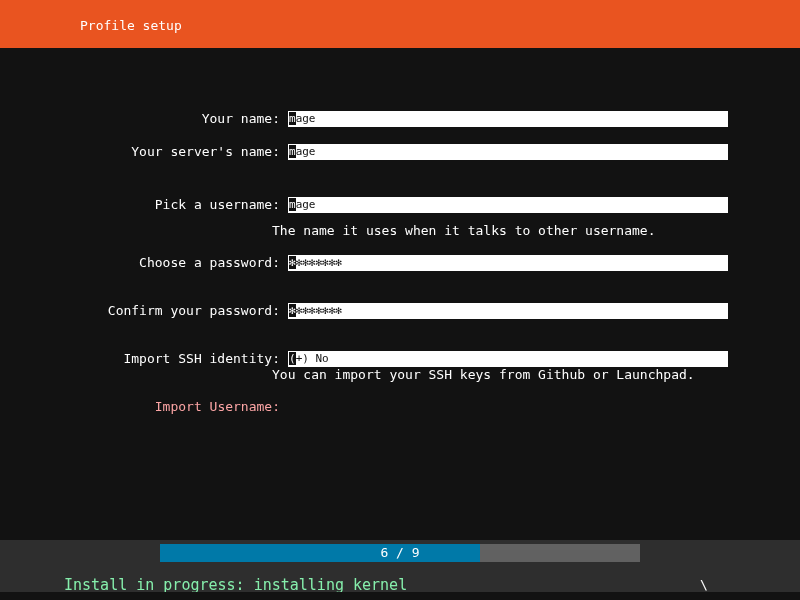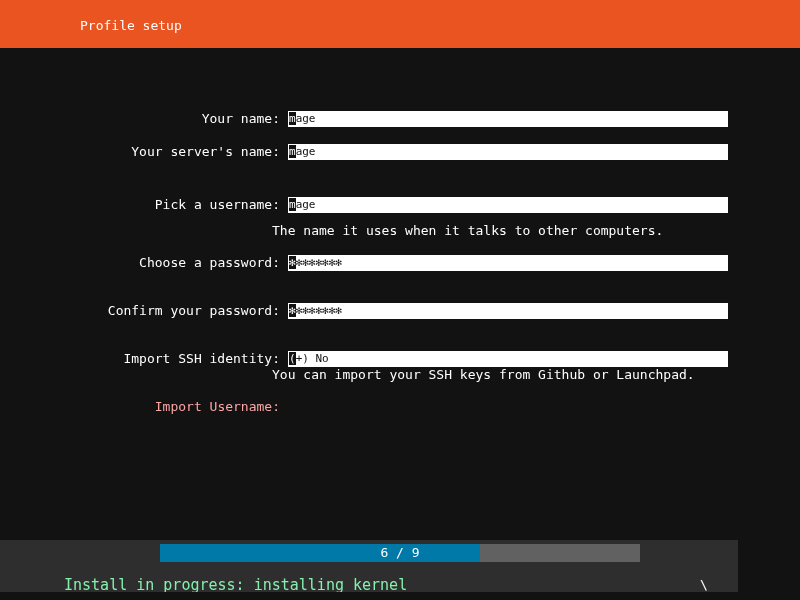--- a/index.html
+++ b/index.html
@@ -143,21 +143,21 @@
   #done-button .b-right {
     float: right;
     padding-right: 4px;
   }
 
   
   #footer {
     position: absolute;
     left: 0;
     top: 540px;
-    width: 738px;
+    width: 800px;
     height: 52px;
     background: #2e2e2e;
   }
   #progress-track {
     position: absolute;
     left: 160px;
     top: 4px;
     width: 480px;
     height: 18px;
     background: #616161;
@@ -222,21 +222,21 @@
 
     <div class="form-row" style="top:63px">
       <div class="row-label">Your name:</div>
       <div class="field"><span class="cursor-char">m</span><span>age</span></div>
     </div>
 
     <div class="form-row" style="top:96px">
       <div class="row-label">Your server's name:</div>
       <div class="field"><span class="cursor-char">m</span><span>age</span></div>
     </div>
-    <div class="hint" style="top:175px">The name it uses when it talks to other computers.</div>
+    <div class="hint" style="top:175px">The name it uses when it talks to other username.</div>
 
     <div class="form-row" style="top:149px">
       <div class="row-label">Pick a username:</div>
       <div class="field"><span class="cursor-char">m</span><span>age</span></div>
     </div>
 
     <div class="form-row" style="top:207px">
       <div class="row-label">Choose a password:</div>
       <div class="field"><span class="cursor-char">✻</span><span>✻✻✻✻✻✻✻</span></div>
     </div>

